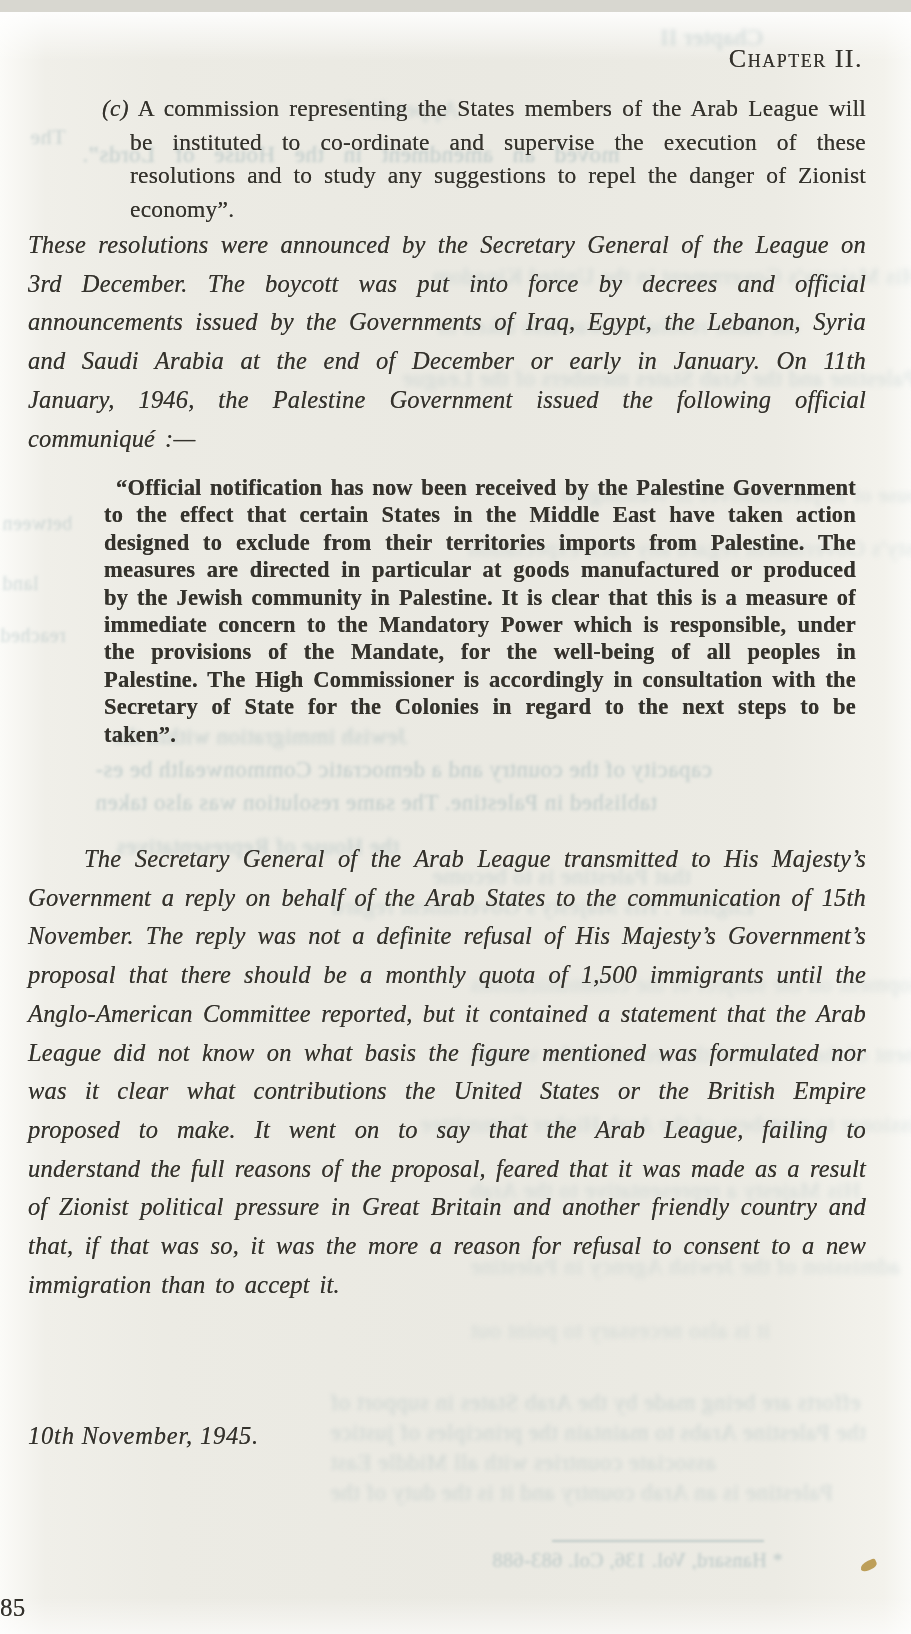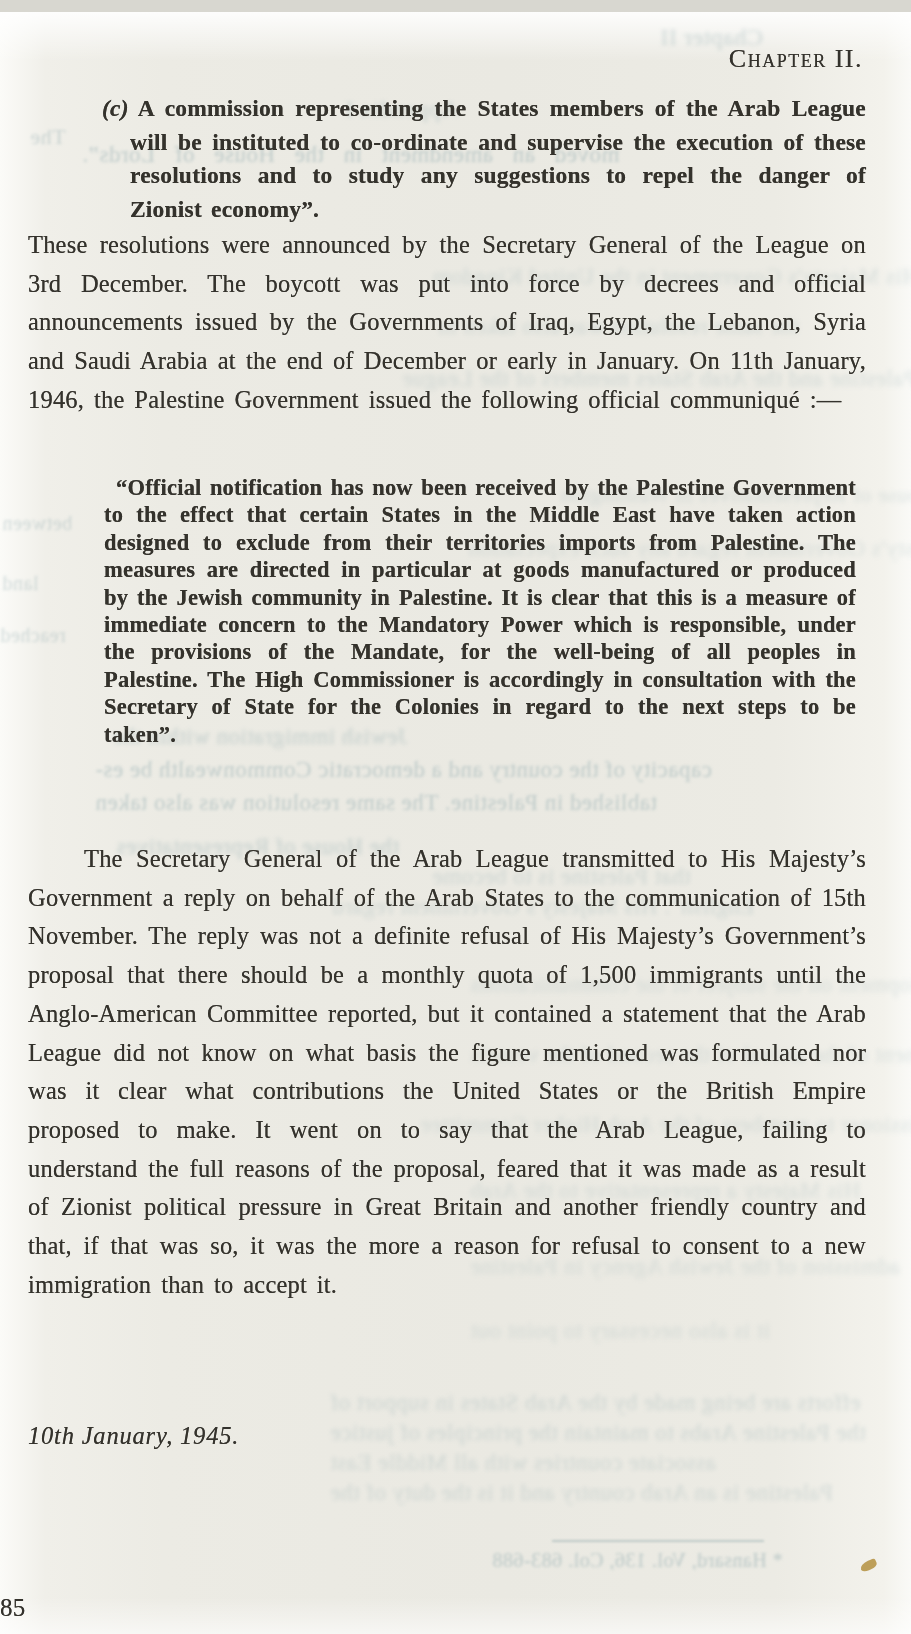--- a/index.html
+++ b/index.html
@@ -29,29 +29,29 @@
     font-variant:small-caps;
     letter-spacing:1.5px;
   }
   .quote-c {
     top:80px; left:102px; width:764px;
     font-size:23.5px; line-height:33.5px;
     text-align:justify;
     word-spacing:3px;
     padding-left:28px; text-indent:-28px;
     margin:0;
-    font-weight:bold;
   }
   .quote-c .marker { font-style:italic; margin-right:9px; }
   .para {
     left:28px; width:838px;
     font-size:24.5px; line-height:38.7px;
     text-align:justify;
     word-spacing:3.5px;
     margin:0;
+    font-style:italic;
   }
   .p-boycott   { top:214px; }
   .p-reply     { top:828px; text-indent:56px; }
   .p-committee { top:1460px; text-indent:56px; }
   .communique {
     top:462px; left:104px; width:752px;
     font-size:22.5px; line-height:27.4px;
     text-align:justify;
     word-spacing:2.5px;
     text-indent:12px;
@@ -142,20 +142,20 @@
 
   <p class="txt quote-c"><span class="marker">(c)</span><span>A commission representing the States members of the Arab League will be instituted to co-ordinate and supervise the execution of these resolutions and to study any suggestions to repel the danger of Zionist economy”.</span></p>
 
   <p class="txt para p-boycott">These resolutions were announced by the Secretary General of the League on 3rd December.  The boycott was put into force by decrees and official announcements issued by the Governments of Iraq, Egypt, the Lebanon, Syria and Saudi Arabia at the end of December or early in January.  On 11th January, 1946, the Palestine Government issued the following official communiqué :—</p>
 
   <p class="txt communique">“Official notification has now been received by the Palestine Government to the effect that certain States in the Middle East have taken action designed to exclude from their territories imports from Palestine.  The measures are directed in particular at goods manufactured or produced by the Jewish community in Palestine.  It is clear that this is a measure of immediate concern to the Mandatory Power which is responsible, under the provisions of the Mandate, for the well-being of all peoples in Palestine.  The High Commissioner is accordingly in consultation with the Secretary of State for the Colonies in regard to the next steps to be taken”.</p>
 
 
   <p class="txt para p-reply">The Secretary General of the Arab League transmitted to His Majesty’s Government a reply on behalf of the Arab States to the communication of 15th November.  The reply was not a definite refusal of His Majesty’s Government’s proposal that there should be a monthly quota of 1,500 immigrants until the Anglo-American Committee reported, but it contained a statement that the Arab League did not know on what basis the figure mentioned was formulated nor was it clear what contributions the United States or the British Empire proposed to make.  It went on to say that the Arab League, failing to understand the full reasons of the proposal, feared that it was made as a result of Zionist political pressure in Great Britain and another friendly country and that, if that was so, it was the more a reason for refusal to consent to a new immigration than to accept it.</p>
 
-  <div class="txt date-heading d2">10th January, 1945.</div>
+  <div class="txt date-heading d2">10th November, 1945.</div>
 
 
   <div class="txt page-number">85</div>
 
   <div class="ink-speck"></div>
 
 </div>
 
 </body></html>

